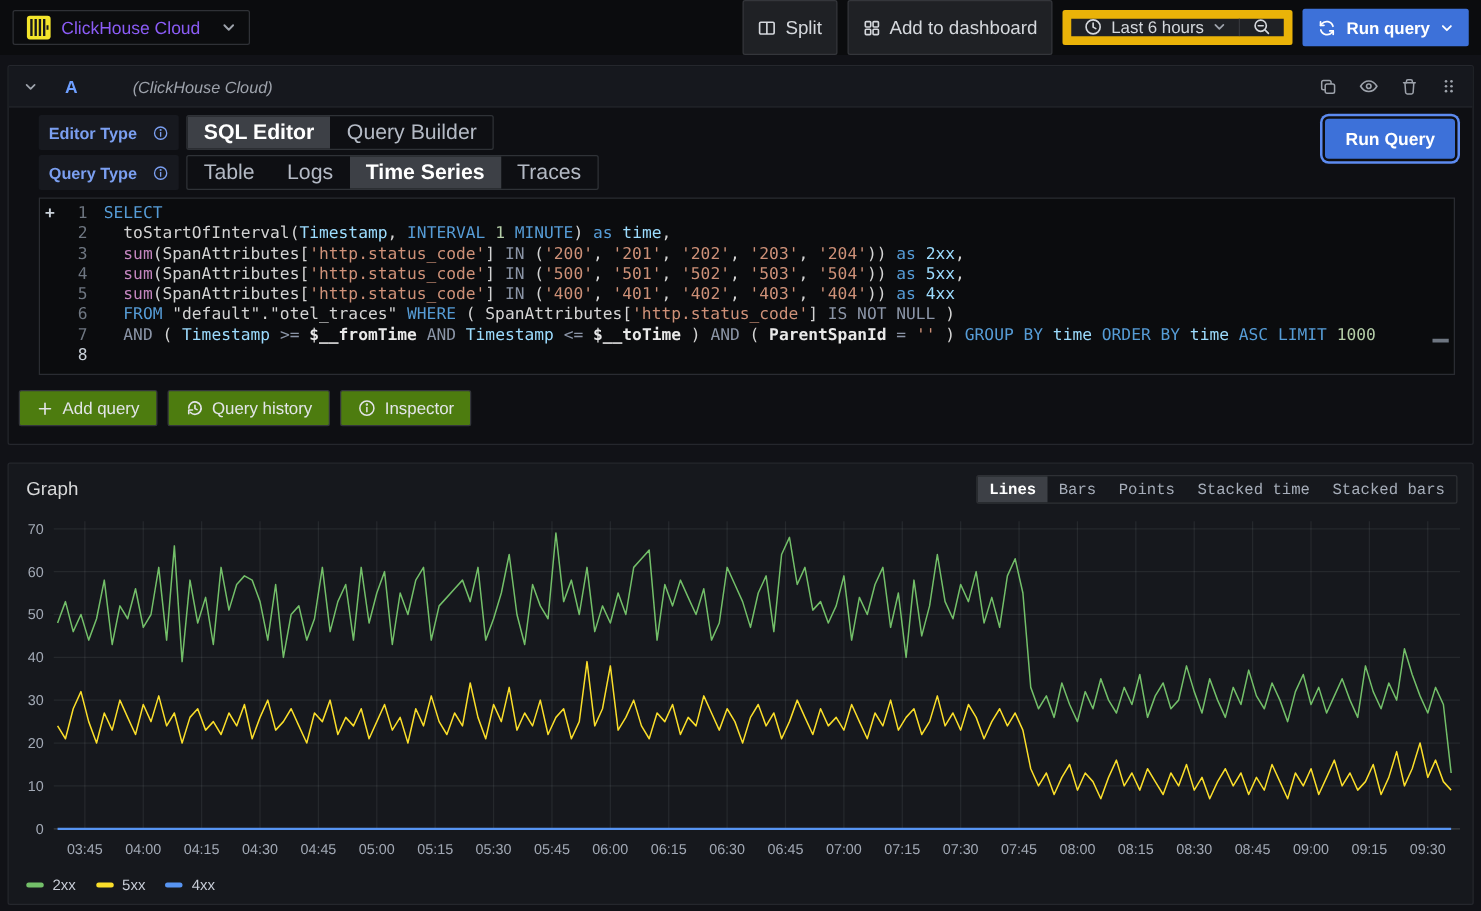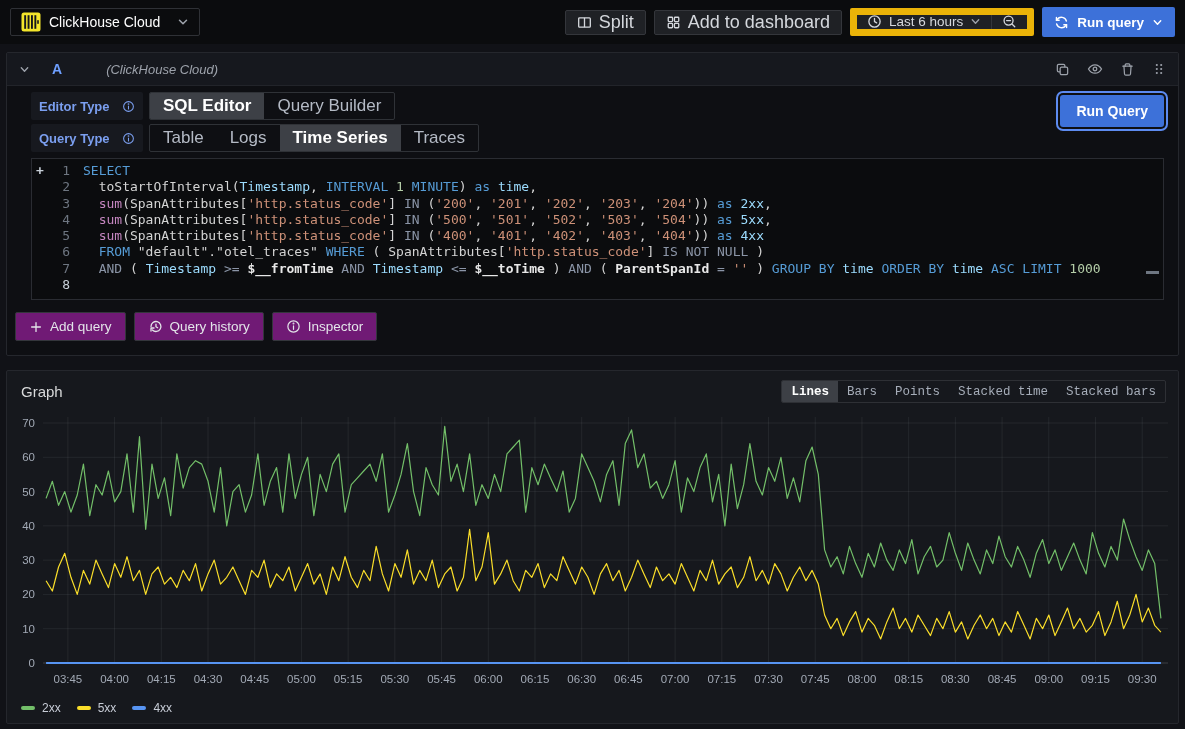--- a/index.html
+++ b/index.html
@@ -1,23 +1,23 @@
 <!DOCTYPE html>
 <html><head>
 <meta charset="utf-8">
 <style>
   * { box-sizing: border-box; margin: 0; padding: 0; }
   html,body { width:1185px; height:729px; background:#111217; font-family:"Liberation Sans",sans-serif; color:#D8D9DA; overflow:hidden; }
 
   
   .topbar { height:44px; background:#0B0C0E; display:flex; align-items:center; justify-content:space-between; padding:0 10px; }
   .ds-picker { display:flex; align-items:center; gap:8px; height:28px; border:1px solid #2F3136; border-radius:2px; padding:0 10px; cursor:pointer; min-width:190px; }
-  .ds-picker .name { font-size:14px; color:#ffffff; font-weight:500; flex:1; }
+  .ds-picker .name { font-size:14px; color:#8b5cf6; font-weight:500; flex:1; }
   .topbar-right { display:flex; align-items:center; gap:8px; }
-  .tb-btn { display:flex; align-items:center; gap:7px; height:25px; background:#1F2125; border:1px solid #34363B; border-radius:2px; padding:0 11px; color:#D5D8DD; font-size:18px; font-weight:500; cursor:pointer; }
+  .tb-btn { display:flex; align-items:center; gap:7px; height:44px; background:#1F2125; border:1px solid #34363B; border-radius:2px; padding:0 11px; color:#D5D8DD; font-size:15px; font-weight:500; cursor:pointer; }
   .tb-group { display:flex; align-items:flex-end; height:28px; background:#1F2125; border:7px solid #eab308; border-radius:2px; overflow:hidden; }
   .tb-group .sect { display:flex; align-items:center; gap:7px; padding:0 10px; font-size:13.5px; font-weight:500; color:#D5D8DD; cursor:pointer; }
   .tb-group .sect + .sect { border-left:1px solid #34363B; }
   .run-btn { display:flex; align-items:center; gap:8px; height:30px; background:#3D71D9; border:none; border-radius:2px; padding:0 12px; color:#FFFFFF; font-size:13.5px; font-weight:600; cursor:pointer; }
 
   
   .page { padding:8px 6px 0 6px; }
   .card { border:1px solid #25272D; border-radius:2px; }
   .query-card { background:#0E0F13; position:relative; }
   .qrow-header { height:33px; background:#16181E; border-bottom:1px solid #22242A; display:flex; align-items:center; padding:0 12px; gap:10px; }
@@ -44,21 +44,21 @@
   .tok-op { color:#8B95A7; }
   .tok-id { color:#D4D4D4; }
   .tok-col { color:#9CDCFE; }
   .tok-str { color:#CE9178; }
   .tok-num { color:#B5CEA8; }
   .tok-fn { color:#C586C0; }
   .tok-var { color:#E8E8E8; font-weight:700; }
   .hscroll-dash { position:absolute; right:4px; top:112px; width:13px; height:3px; background:#6E7681; }
 
   .actions-row { display:flex; gap:8px; margin:12px 0 14px 8px; padding:0 0 0 0; }
-  .act-btn { display:flex; align-items:center; gap:7px; height:29px; background:#701a75; border:1px solid #34363C; border-radius:2px; padding:0 13px; color:#E3E5E9; font-size:13.5px; font-weight:500; cursor:pointer; }
+  .act-btn { display:flex; align-items:center; gap:7px; height:29px; background:#4d7c0f; border:1px solid #34363C; border-radius:2px; padding:0 13px; color:#E3E5E9; font-size:13.5px; font-weight:500; cursor:pointer; }
 
   
   .graph-card { margin-top:14px; background:#16181D; padding:0 0 6px 0; }
   .graph-header { display:flex; align-items:center; justify-content:space-between; padding:9px 12px 4px 14px; }
   .graph-title { font-size:15px; font-weight:500; color:#D8D9DA; }
   .mode-group { display:inline-flex; border:1px solid #2E3035; border-radius:2px; overflow:hidden; height:23px; }
   .mode-group .seg { padding:0 9px; font-size:12.5px; color:#A6ADB9;font-family:Liberation Mono, monospace; }
   .mode-group .seg.sel { background:#3D4046; color:#fff; font-weight:700; }
   .chart-wrap { padding:2px 6px 0 6px; }
   svg.chart { display:block; width:100%; height:288px; }

